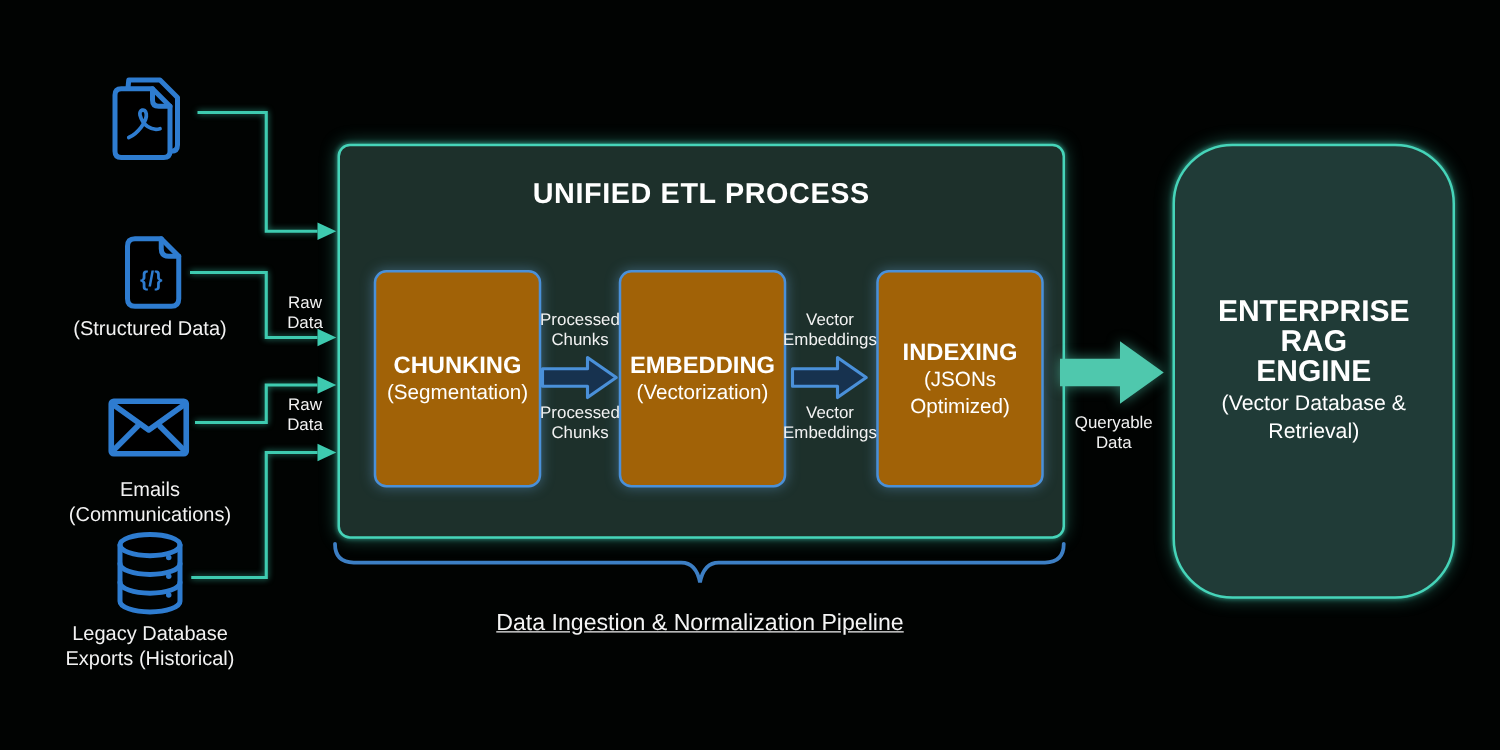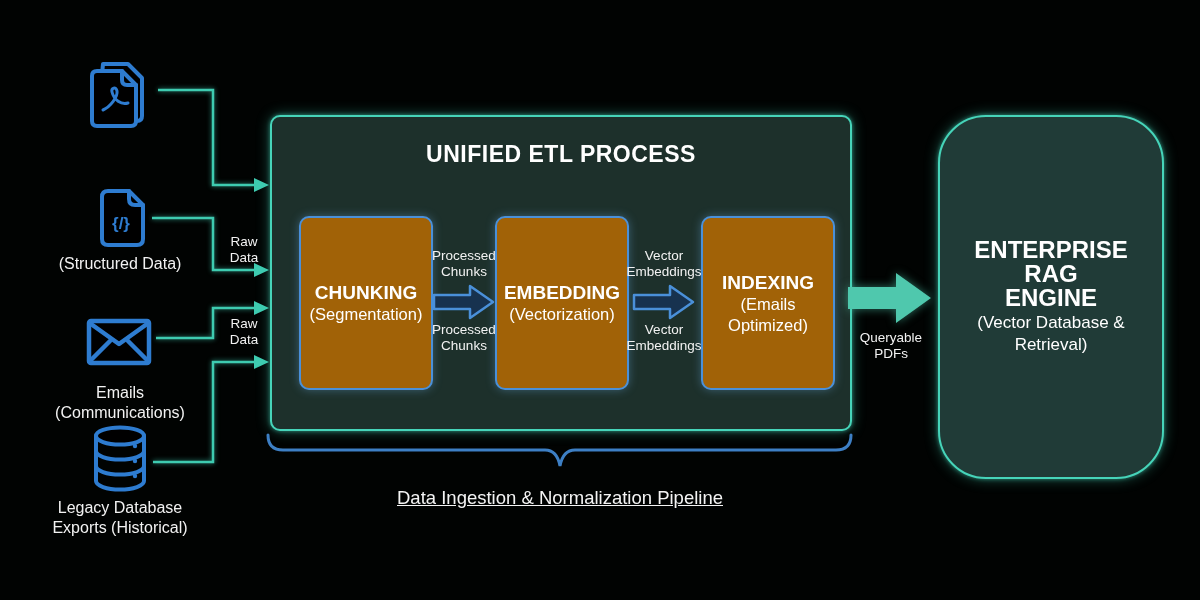--- a/index.html
+++ b/index.html
@@ -138,21 +138,21 @@
     <div class="abs stage-box" style="left:27px;">
       <div class="stage-title">CHUNKING</div>
       <div class="stage-sub">(Segmentation)</div>
     </div>
     <div class="abs stage-box" style="left:223px;">
       <div class="stage-title">EMBEDDING</div>
       <div class="stage-sub">(Vectorization)</div>
     </div>
     <div class="abs stage-box" style="left:429px;">
       <div class="stage-title">INDEXING</div>
-      <div class="stage-sub">(Emails Optimized)</div>
+      <div class="stage-sub">(JSONs Optimized)</div>
     </div>
 
     <svg class="abs" style="left:160px;top:166px;" width="64" height="38" viewBox="0 0 64 38">
       <polygon points="2,12 38,12 38,3 61,19 38,35 38,26 2,26" fill="#17324f" stroke="#4a90d9" stroke-width="2.5" stroke-linejoin="round"></polygon>
     </svg>
 
     <svg class="abs" style="left:360px;top:166px;" width="64" height="38" viewBox="0 0 64 38">
       <polygon points="2,12 38,12 38,3 61,19 38,35 38,26 2,26" fill="#17324f" stroke="#4a90d9" stroke-width="2.5" stroke-linejoin="round"></polygon>
     </svg>
 
@@ -163,21 +163,21 @@
     <div class="abs flow-label pre" style="left:345px;top:131px;width:94px;">Vector
 Embeddings</div>
     <div class="abs flow-label pre" style="left:345px;top:205px;width:94px;">Vector
 Embeddings</div>
   </div>
 
   <svg class="abs" style="left:848px;top:272px;" width="86" height="52" viewBox="0 0 86 52">
     <polygon points="0,15 48,15 48,1 83,26 48,51 48,37 0,37" fill="#4fc8ad" style="filter:drop-shadow(0 0 5px rgba(79,200,173,.55));"></polygon>
   </svg>
   <div class="abs flow-label pre" style="left:848px;top:330px;width:86px;">Queryable
-PDFs</div>
+Data</div>
 
   <div class="abs engine-box">
     <div class="engine-title">ENTERPRISE</div>
     <div class="engine-title">RAG</div>
     <div class="engine-title">ENGINE</div>
     <div class="engine-sub">(Vector Database &amp; Retrieval)</div>
   </div>
 
   <svg class="abs" style="left:0;top:0;" width="1200" height="600" viewBox="0 0 1200 600">
     <path d="M268 435 Q268 450 283 450 L545 450 Q557 450 560 466 Q563 450 575 450 L836 450 Q851 450 851 435" fill="none" stroke="#3d7fc4" stroke-width="3" stroke-linecap="round"></path>

